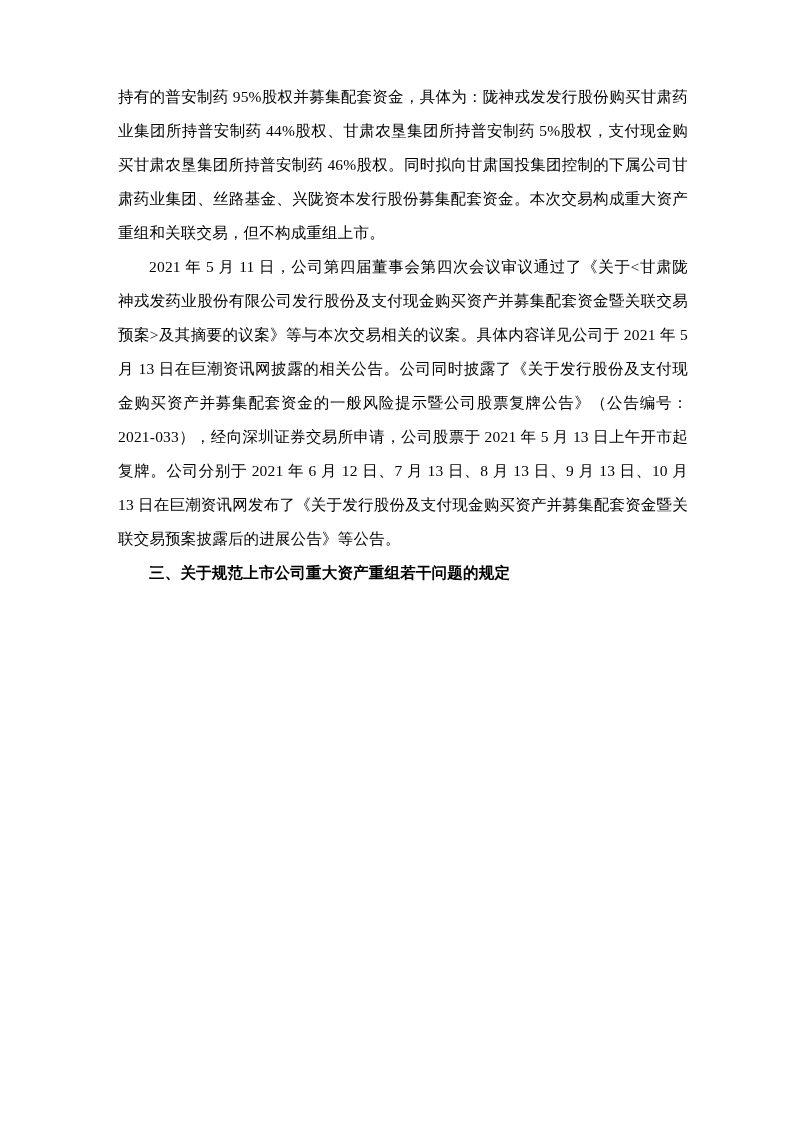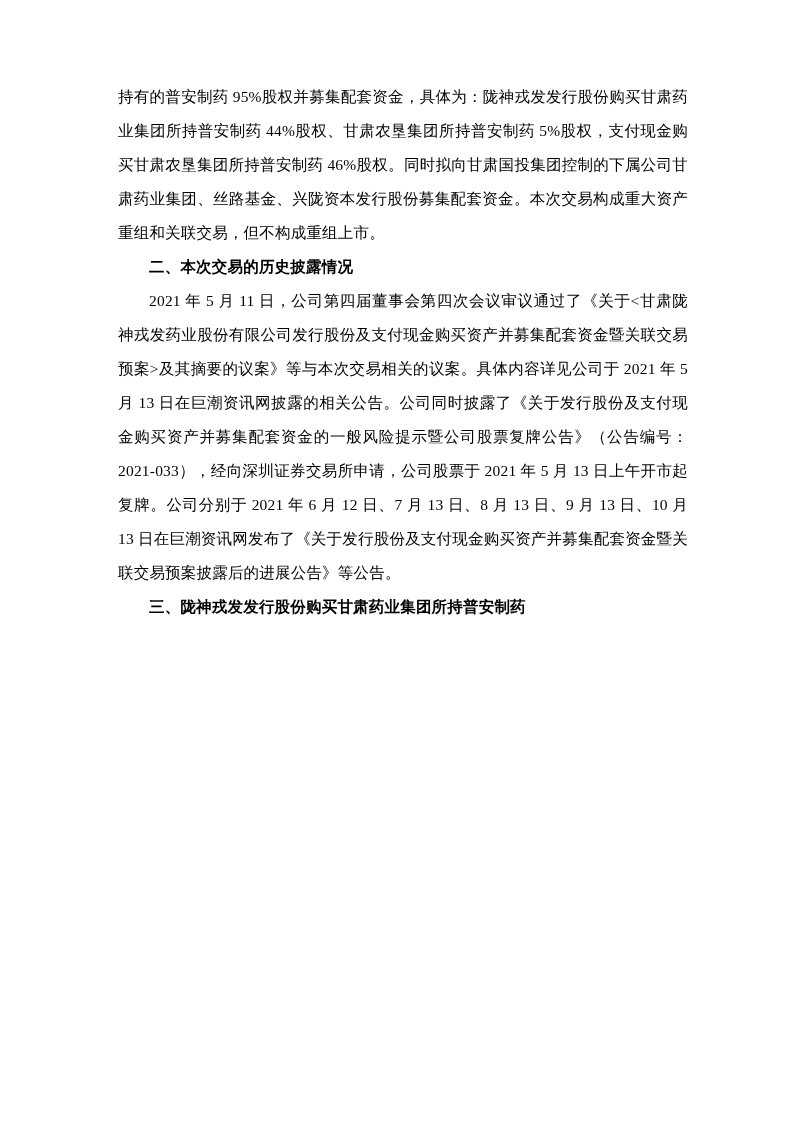--- a/index.html
+++ b/index.html
@@ -44,22 +44,21 @@
   }
 </style>
 </head>
 <body>
 
 <div class="page">
   <div class="content">
 
     <p class="body">持有的普安制药 95%股权并募集配套资金，具体为：陇神戎发发行股份购买甘肃药业集团所持普安制药 44%股权、甘肃农垦集团所持普安制药 5%股权，支付现金购买甘肃农垦集团所持普安制药 46%股权。同时拟向甘肃国投集团控制的下属公司甘肃药业集团、丝路基金、兴陇资本发行股份募集配套资金。本次交易构成重大资产重组和关联交易，但不构成重组上市。</p>
 
-    <p class="heading">二、本次交易的历史披露情况</p>
 
 
     <p class="indent">2021 年 5 月 11 日，公司第四届董事会第四次会议审议通过了《关于&lt;甘肃陇神戎发药业股份有限公司发行股份及支付现金购买资产并募集配套资金暨关联交易预案&gt;及其摘要的议案》等与本次交易相关的议案。具体内容详见公司于 2021 年 5 月 13 日在巨潮资讯网披露的相关公告。公司同时披露了《关于发行股份及支付现金购买资产并募集配套资金的一般风险提示暨公司股票复牌公告》（公告编号：2021-033），经向深圳证券交易所申请，公司股票于 2021 年 5 月 13 日上午开市起复牌。公司分别于 2021 年 6 月 12 日、7 月 13 日、8 月 13 日、9 月 13 日、10 月 13 日在巨潮资讯网发布了《关于发行股份及支付现金购买资产并募集配套资金暨关联交易预案披露后的进展公告》等公告。</p>
 
-    <p class="heading">三、陇神戎发发行股份购买甘肃药业集团所持普安制药</p>
+    <p class="heading">三、关于规范上市公司重大资产重组若干问题的规定</p>
 
 
   </div>
 </div>
 
 </body></html>

